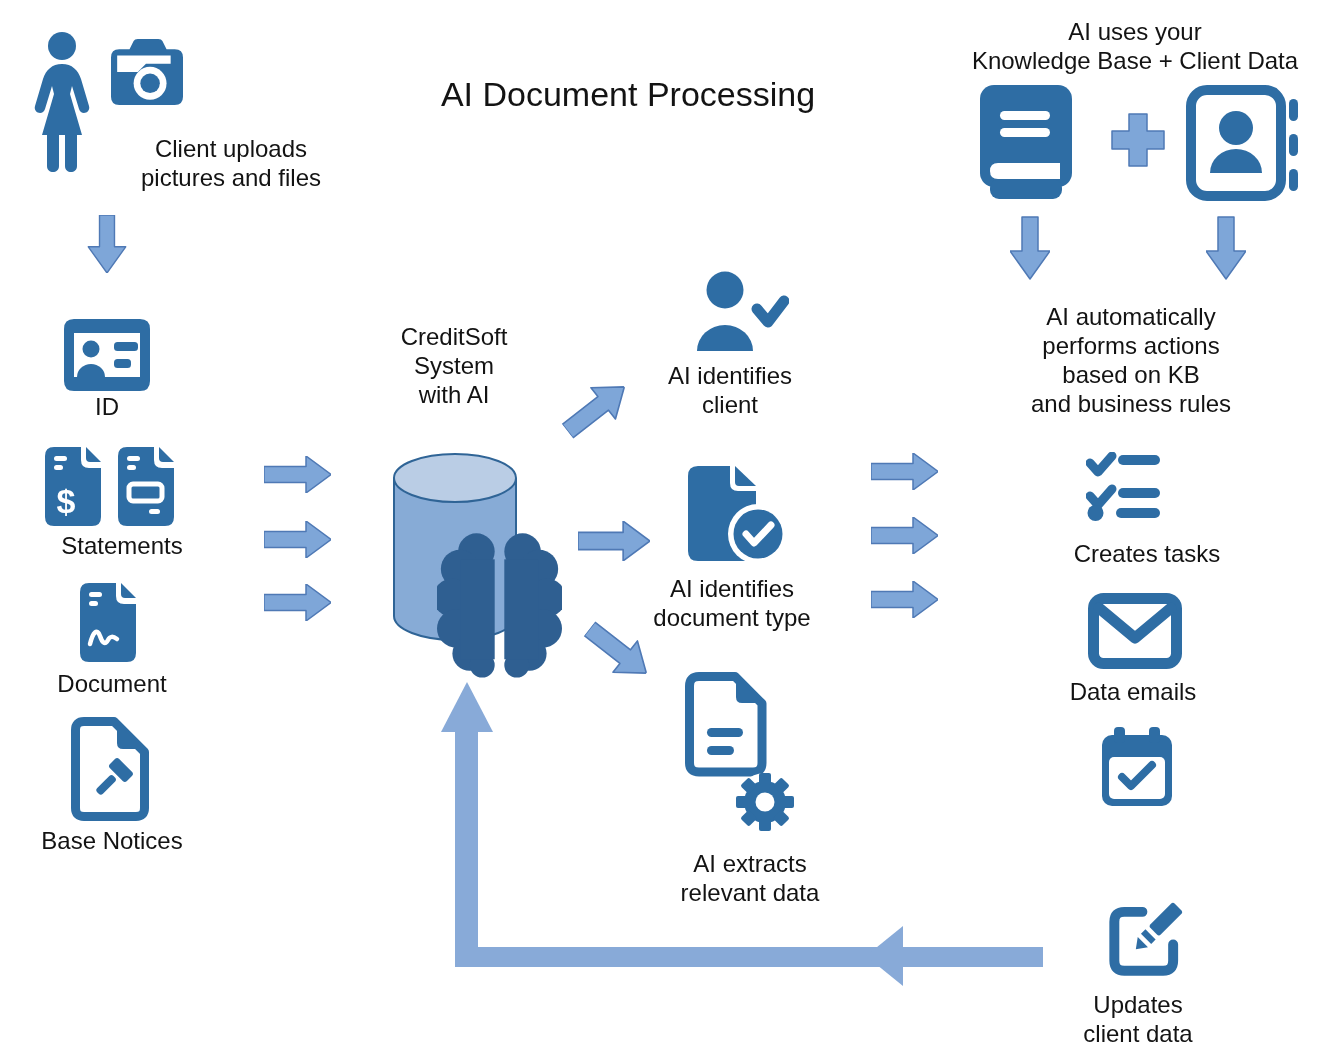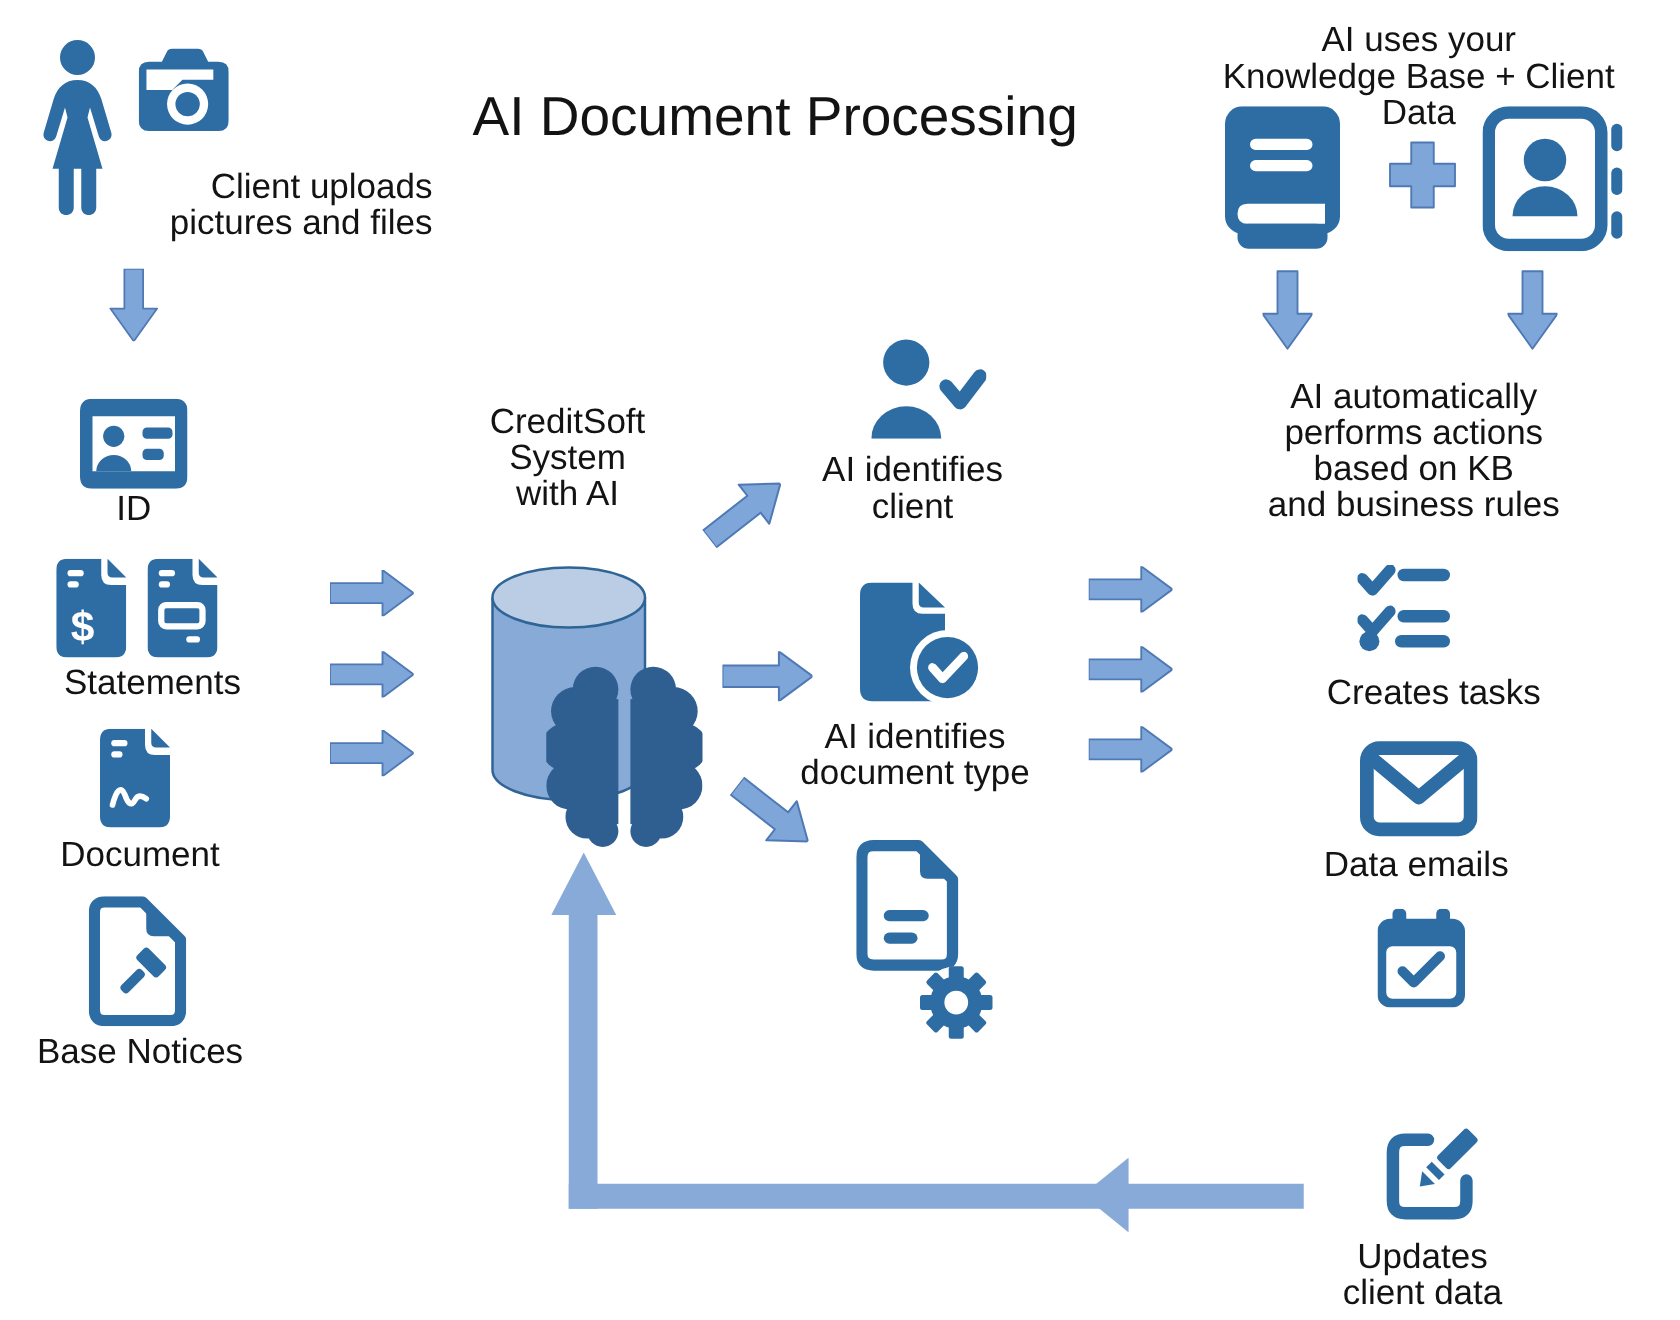--- a/index.html
+++ b/index.html
@@ -2,27 +2,27 @@
 <html style="--icon: #2e6da4; --dark: #2f5f91; --arrow-fill: #7ea6d8; --arrow-stroke: #4f79b5; --return-arrow: #88aad8; --cyl-body: #87abd6; --cyl-top: #bacde5; --cyl-stroke: #2f6496; --text: #131313;"><head>
 <meta charset="utf-8">
 <style>
   html,body{margin:0;padding:0;background:#fff;}
   #canvas{
     position:relative;width:1344px;height:1056px;background:#ffffff;overflow:hidden;
     font-family:"Liberation Sans", sans-serif;color:var(--text);
   }
   .abs{position:absolute;}
   .lbl{
-    position:absolute;font-size:28px;line-height:29px;color:var(--text);
+    position:absolute;font-size:24px;line-height:29px;color:var(--text);
     white-space:pre-line;text-align:center;
   }
-  .lbl.left{text-align:right;}
+  .lbl.left{text-align:center;}
   #title{
-    position:absolute;left:378px;top:74px;width:500px;
-    font-size:44px;line-height:40px;color:var(--text);
+    position:absolute;left:378px;top:74px;width:500px;text-align:center;
+    font-size:34px;line-height:40px;color:var(--text);
   }
   
   .fi{fill:var(--icon);}            
   .fd{fill:var(--dark);}            
   .fw{fill:#ffffff;}
   .si{stroke:var(--icon);fill:none;}
   .arr{fill:var(--arrow-fill);stroke:var(--arrow-stroke);stroke-width:1.5;stroke-linejoin:round;}
   .ret{fill:var(--return-arrow);}
   .retbar{position:absolute;background:var(--return-arrow);}
   .cylb{fill:var(--cyl-body);stroke:var(--cyl-stroke);stroke-width:2;}
@@ -179,20 +179,22 @@
         <rect x="-6" y="-29" width="12" height="12" rx="2" transform="rotate(90)"></rect>
         <rect x="-6" y="-29" width="12" height="12" rx="2" transform="rotate(135)"></rect>
         <rect x="-6" y="-29" width="12" height="12" rx="2" transform="rotate(180)"></rect>
         <rect x="-6" y="-29" width="12" height="12" rx="2" transform="rotate(225)"></rect>
         <rect x="-6" y="-29" width="12" height="12" rx="2" transform="rotate(270)"></rect>
         <rect x="-6" y="-29" width="12" height="12" rx="2" transform="rotate(315)"></rect>
       </g>
       <circle class="fw" r="9.5"></circle>
     </g>
   </svg>
+  <div class="lbl" style="left:660px;top:849px;width:180px">AI extracts
+relevant data</div>
 
   <svg class="abs" style="left:871px;top:453px" width="67" height="37" viewBox="0 0 67 37">
       <polygon class="arr" points="0,10.5 42,10.5 42,0 67,18.5 42,37 42,26.5 0,26.5"></polygon>
     </svg>
   <svg class="abs" style="left:871px;top:517px" width="67" height="37" viewBox="0 0 67 37">
       <polygon class="arr" points="0,10.5 42,10.5 42,0 67,18.5 42,37 42,26.5 0,26.5"></polygon>
     </svg>
   <svg class="abs" style="left:871px;top:581px" width="67" height="37" viewBox="0 0 67 37">
       <polygon class="arr" points="0,10.5 42,10.5 42,0 67,18.5 42,37 42,26.5 0,26.5"></polygon>
     </svg>

